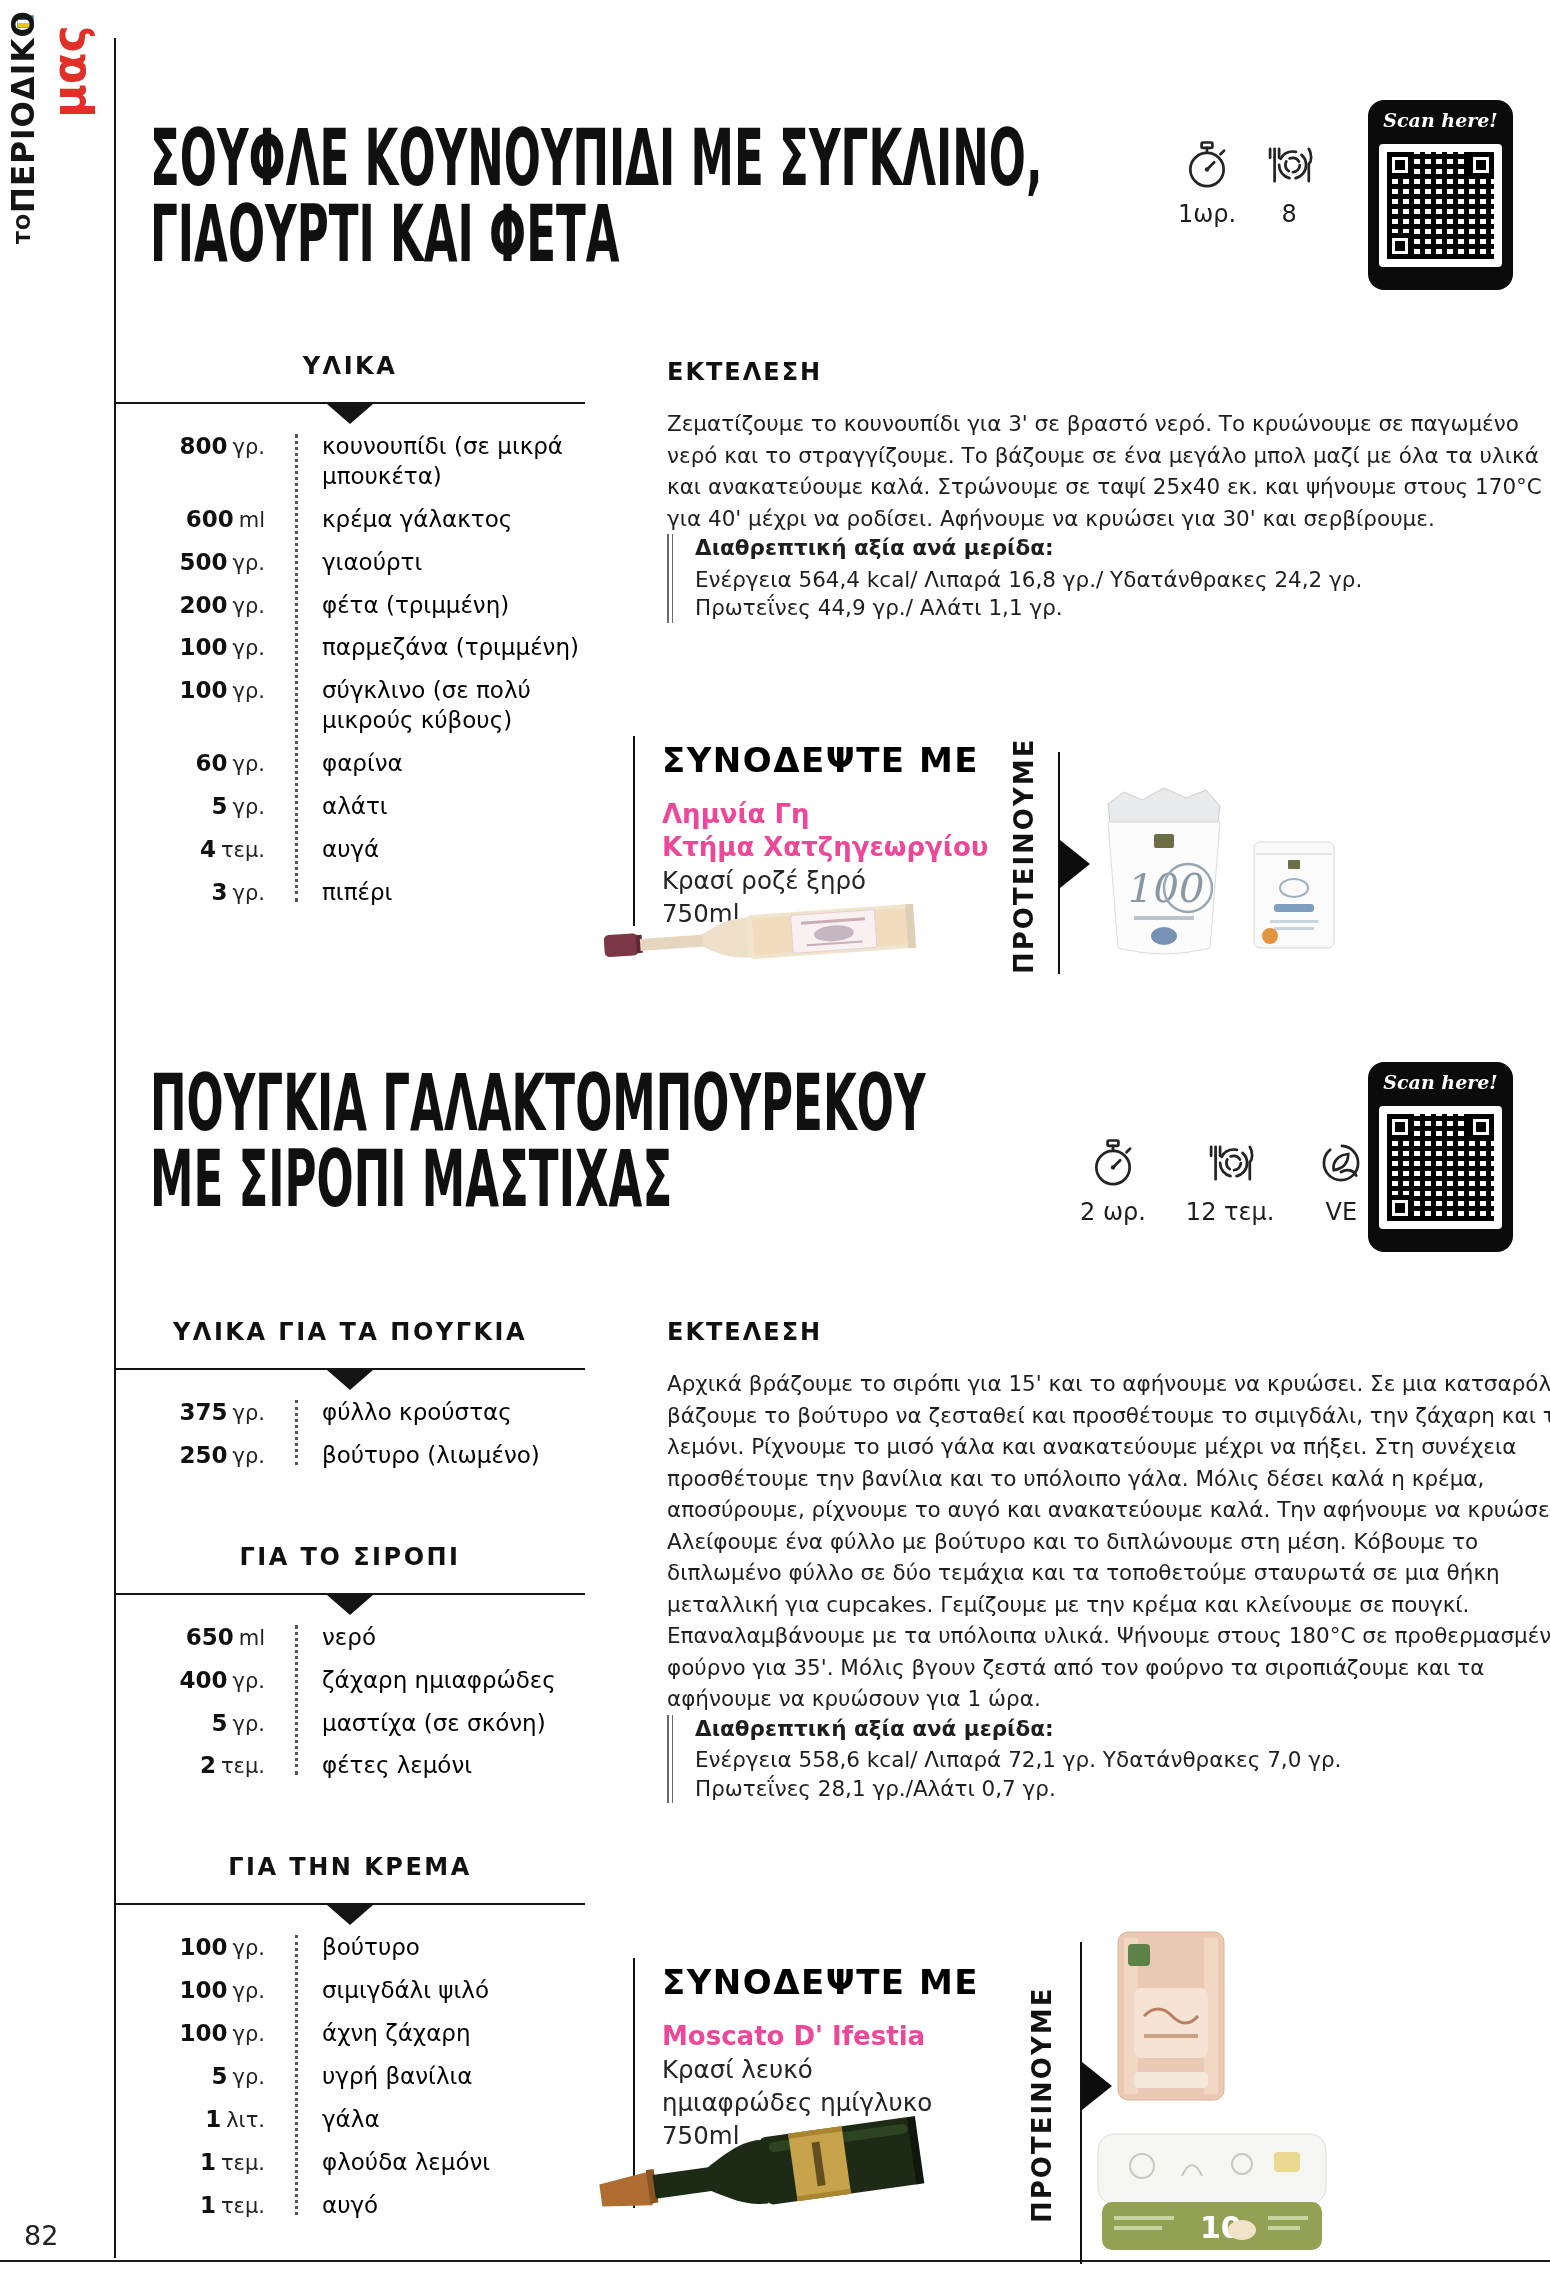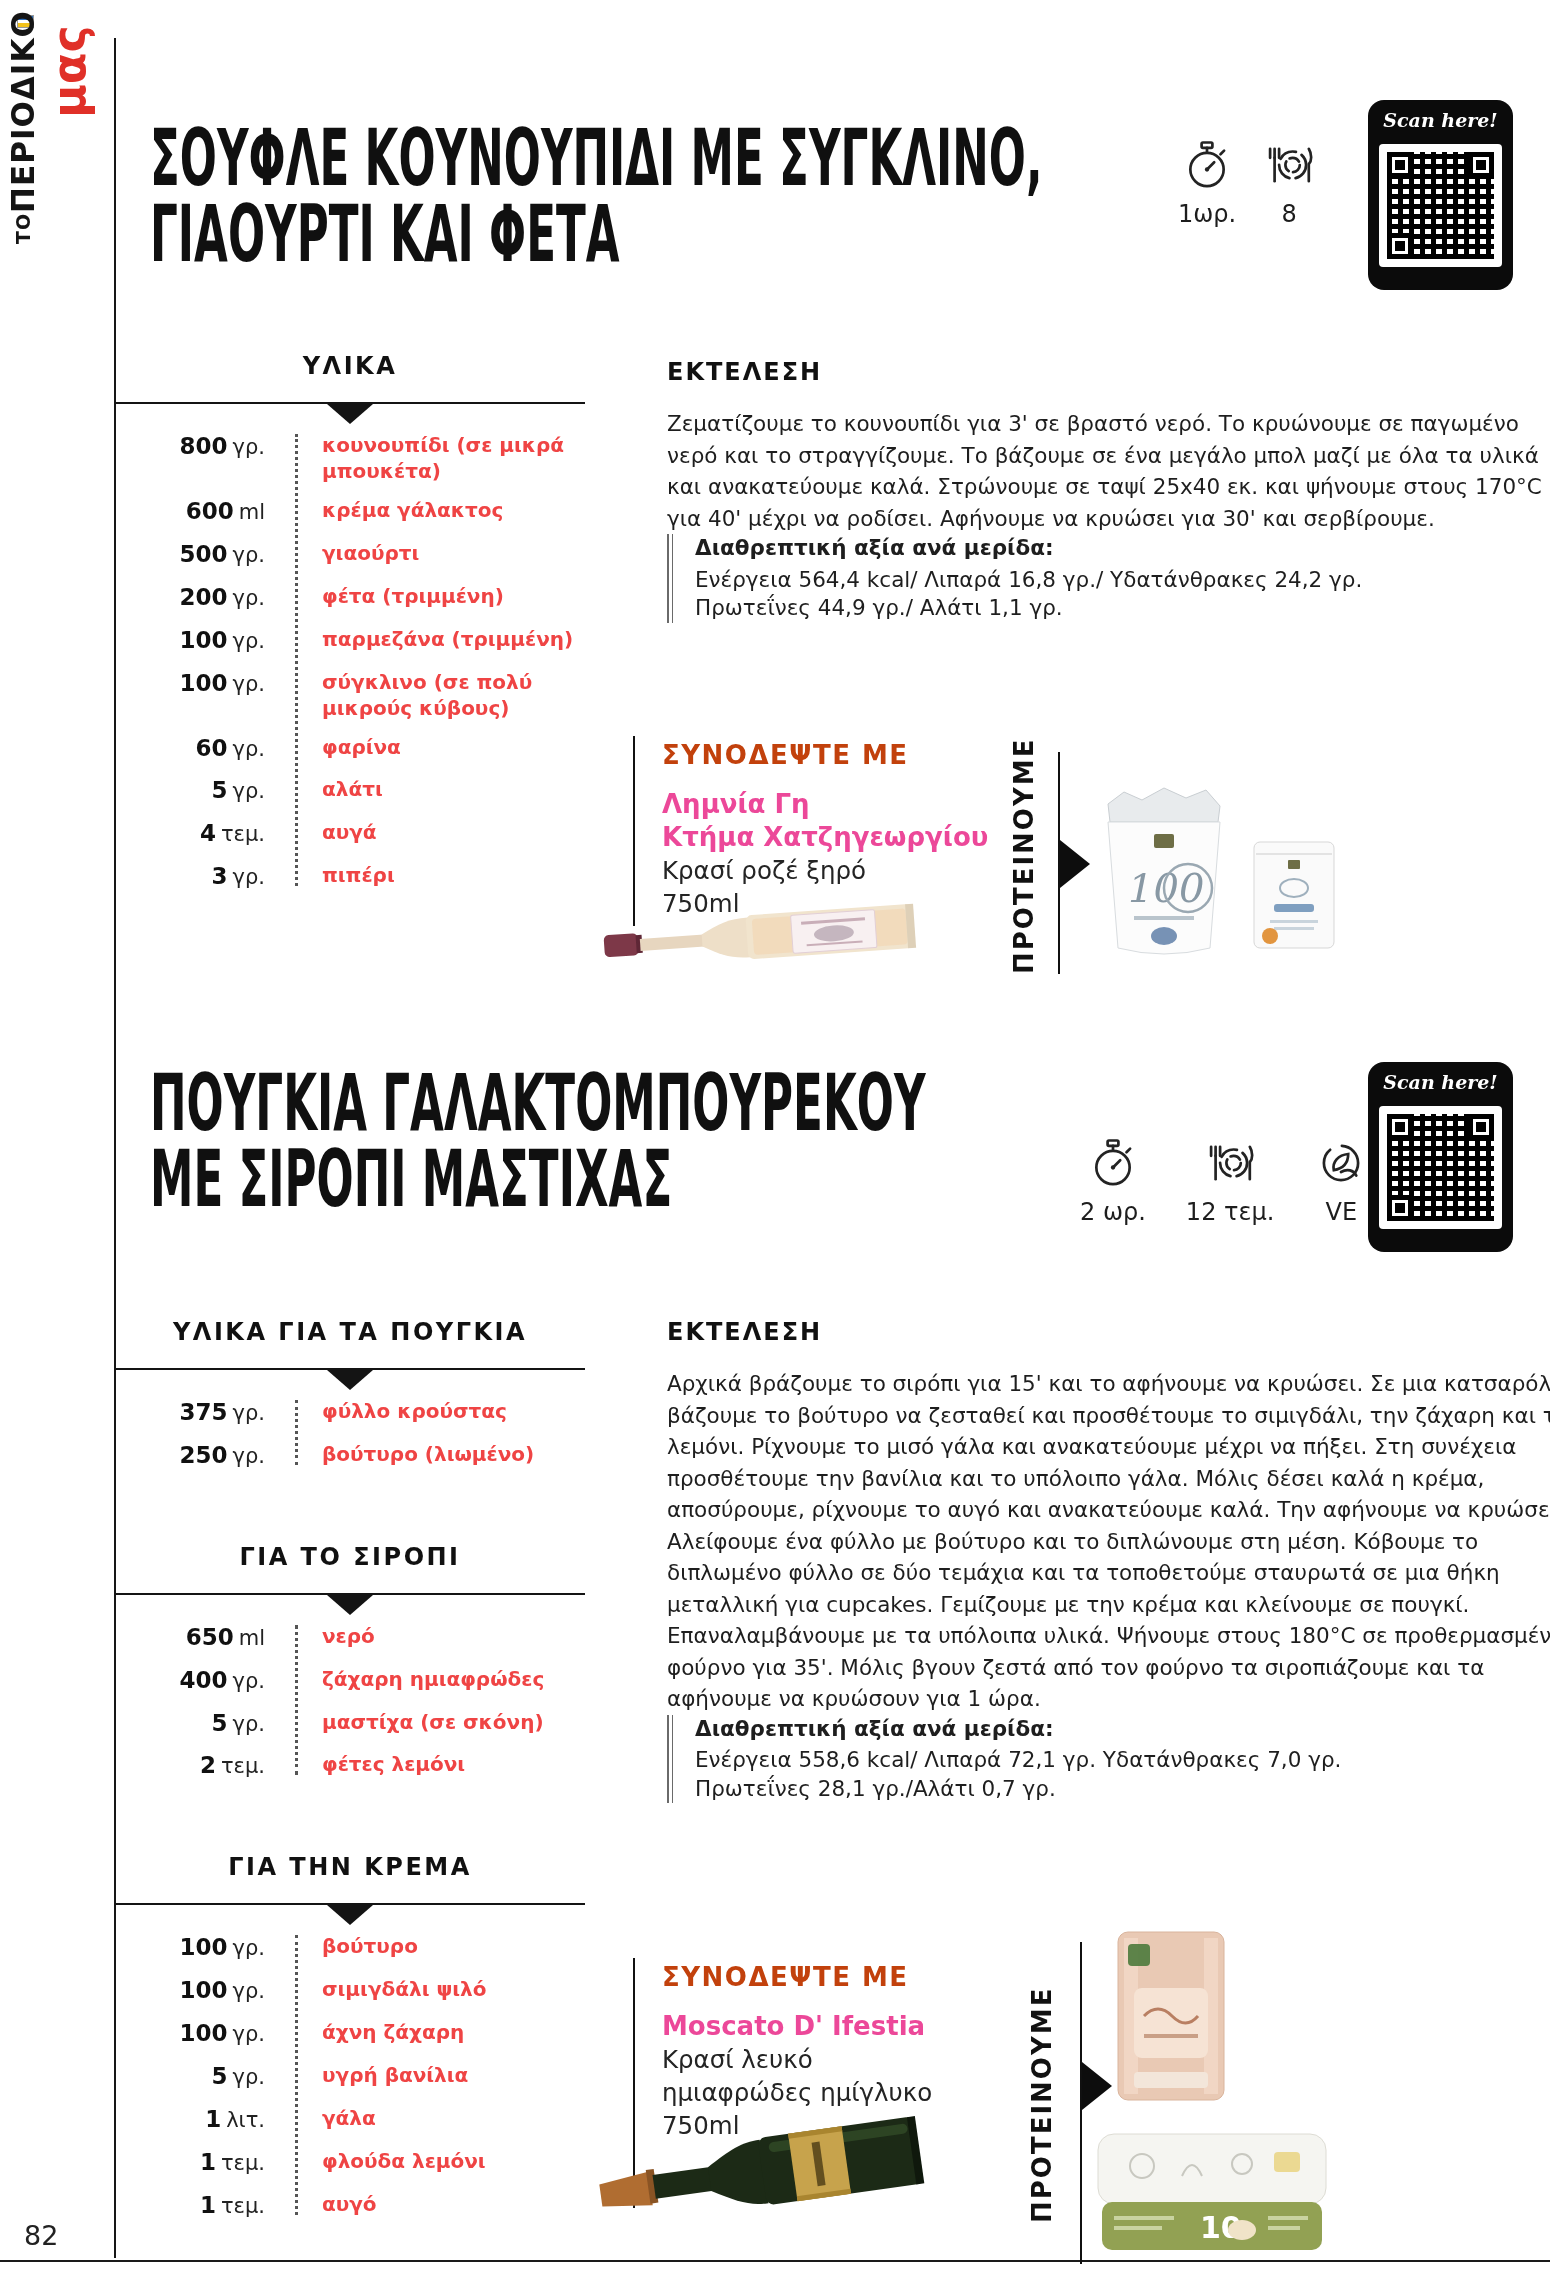--- a/index.html
+++ b/index.html
@@ -47,35 +47,35 @@
   .sec-head{text-align:center;font-size:24px;font-weight:700;letter-spacing:2.5px;margin:0 0 22px;color:#111;}
   .sec-rule{position:relative;height:2px;background:#141414;margin-bottom:28px;}
   .sec-rule::after{content:"";position:absolute;left:50%;top:2px;transform:translateX(-50%);
                    border-left:23px solid transparent;border-right:23px solid transparent;
                    border-top:20px solid #141414;}
   .ing-list{position:relative;}
   .ing-list::before{content:"";position:absolute;left:180px;top:2px;bottom:6px;border-left:3px dotted #555;}
   .ing-row{display:grid;grid-template-columns:150px 1fr;margin-bottom:13px;}
   .ing-qty{text-align:right;font-size:23px;font-weight:700;line-height:1.3;color:#111;}
   .ing-qty .u{font-weight:400;font-size:21px;margin-left:5px;color:#222;}
-  .ing-name{padding-left:57px;font-size:20px;line-height:1.3;color:#ef4444;font-weight:bold;}
+  .ing-name{padding-left:57px;font-size:23px;line-height:1.3;color:#000000;}
   .ing-group + .ing-group{margin-top:72px;}
 
   
   .execcol{position:absolute;left:667px;width:905px;}
   .exec-head{font-size:24px;font-weight:700;letter-spacing:2px;margin:0 0 22px;color:#111;}
   .exec-text{font-size:21.5px;line-height:31.5px;color:#1e1e1e;margin:0;}
   .nutri{position:relative;border-left:2px solid #6a6a6a;padding-left:26px;
          font-size:21.5px;line-height:28.5px;color:#1e1e1e;max-width:760px;}
   .nutri::before{content:"";position:absolute;left:3px;top:0;bottom:0;width:1px;background:#6a6a6a;}
   .nutri .nt{font-weight:700;margin-bottom:3px;}
 
   
   .pair{position:absolute;left:633px;border-left:2px solid #111;padding-left:27px;}
-  .pair-head{font-size:26px;font-weight:700;letter-spacing:1.5px;margin:4px 0 18px;color:#c2410c;}
+  .pair-head{font-size:34px;font-weight:700;letter-spacing:1.5px;margin:4px 0 18px;color:#000000;}
   .pair-name{font-size:26px;font-weight:700;line-height:33px;color:#ec4899;}
   .pair-desc{font-size:24.5px;line-height:33px;color:#242424;}
 
   
   .suggest-label{position:absolute;width:40px;display:flex;align-items:center;justify-content:center;}
   .suggest-label .vtext{height:100%;text-align:center;font-weight:700;font-size:26px;letter-spacing:2px;color:#111;}
   .suggest-line{position:absolute;width:2px;background:#101010;}
   .arrow-right{position:absolute;width:0;height:0;border-top:24px solid transparent;
                border-bottom:24px solid transparent;border-left:30px solid #0d0d0d;}
   .product{position:absolute;}

